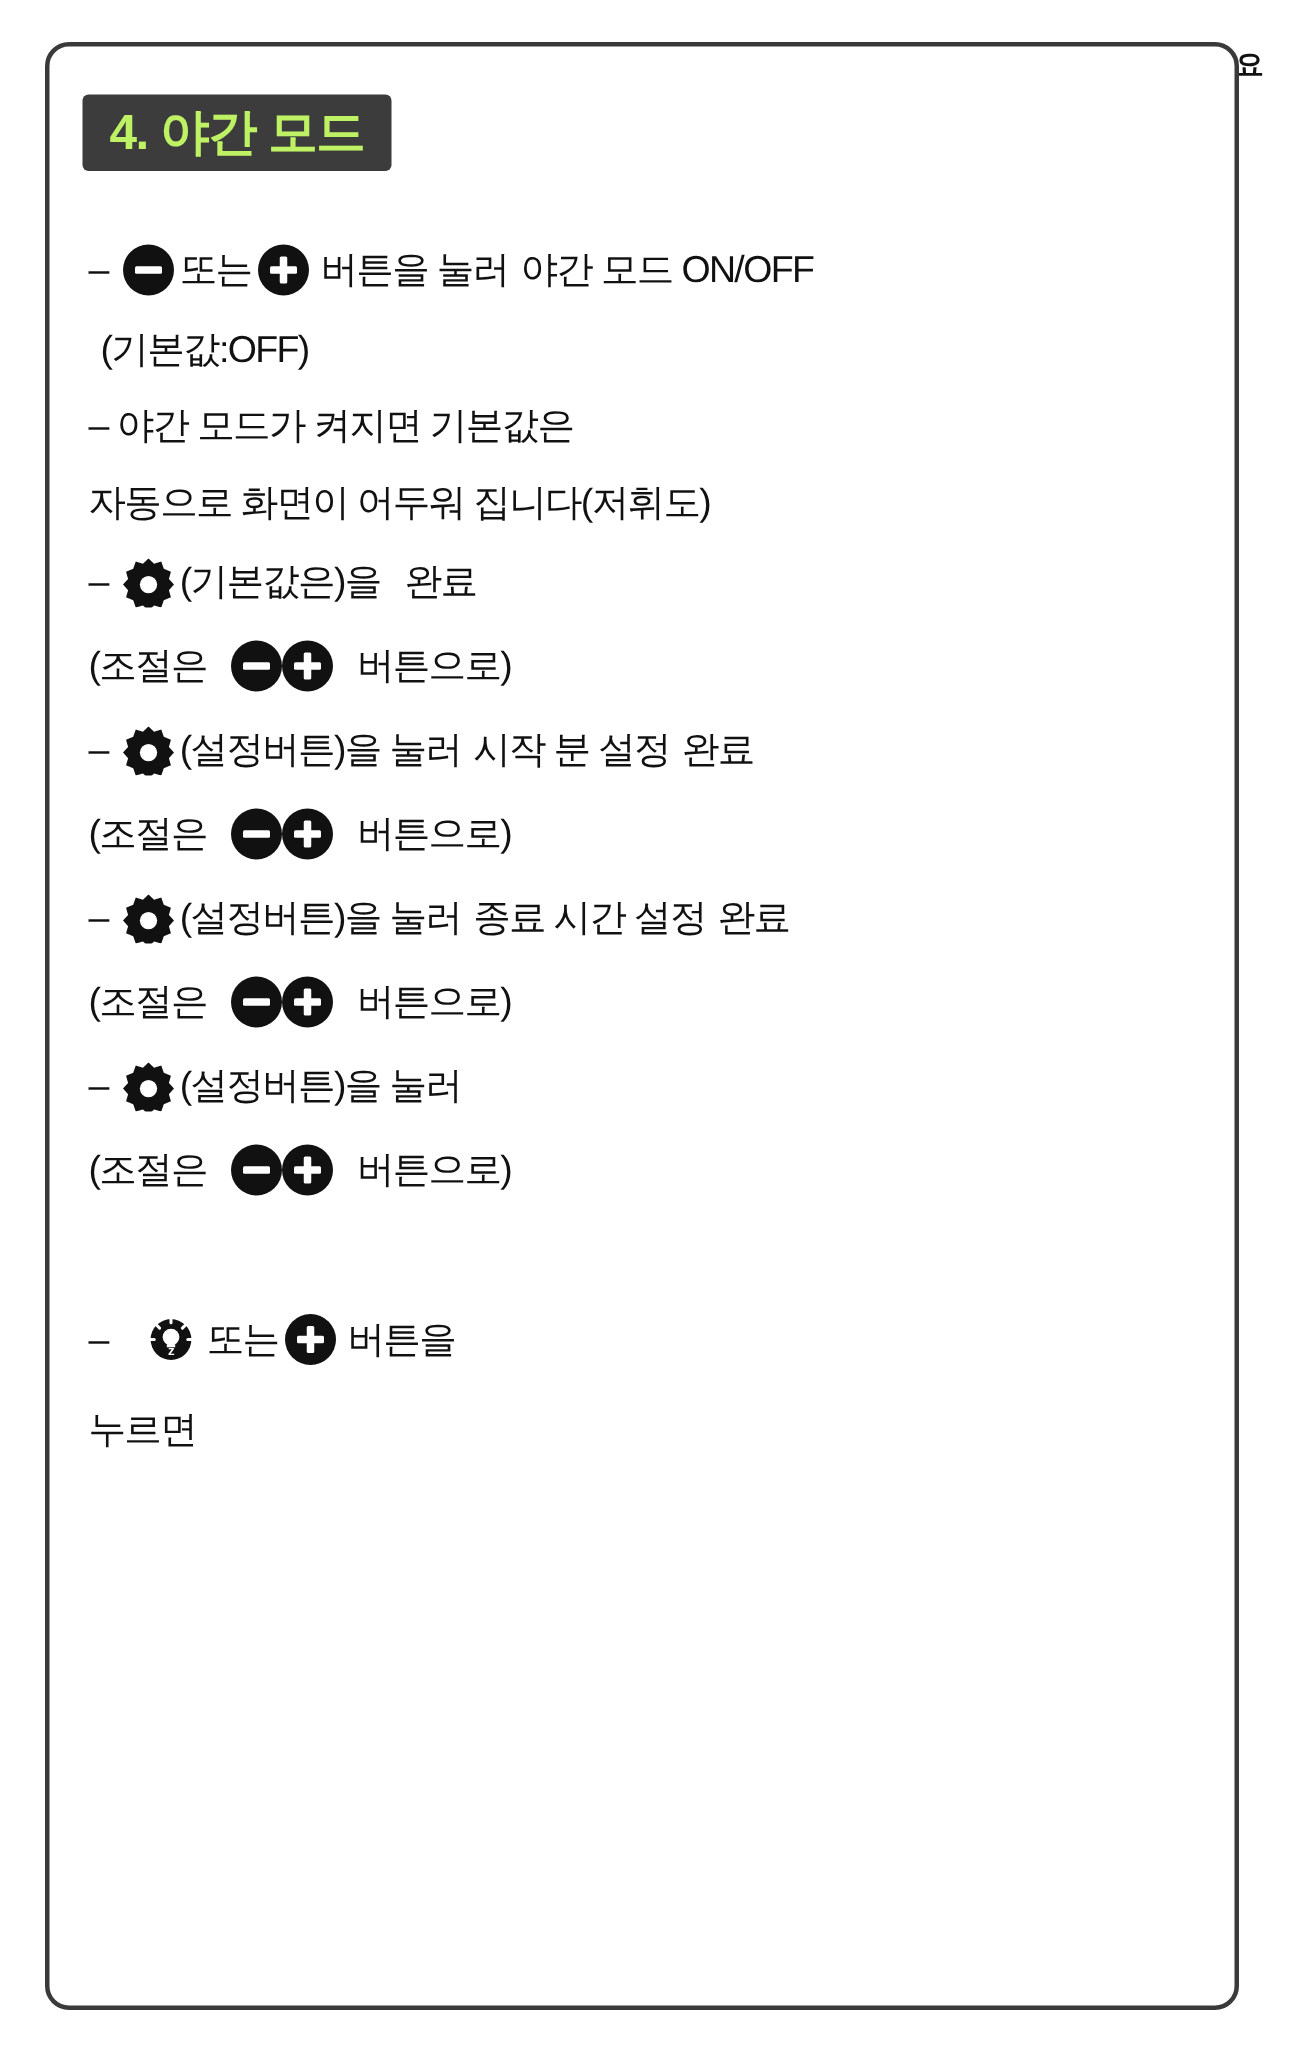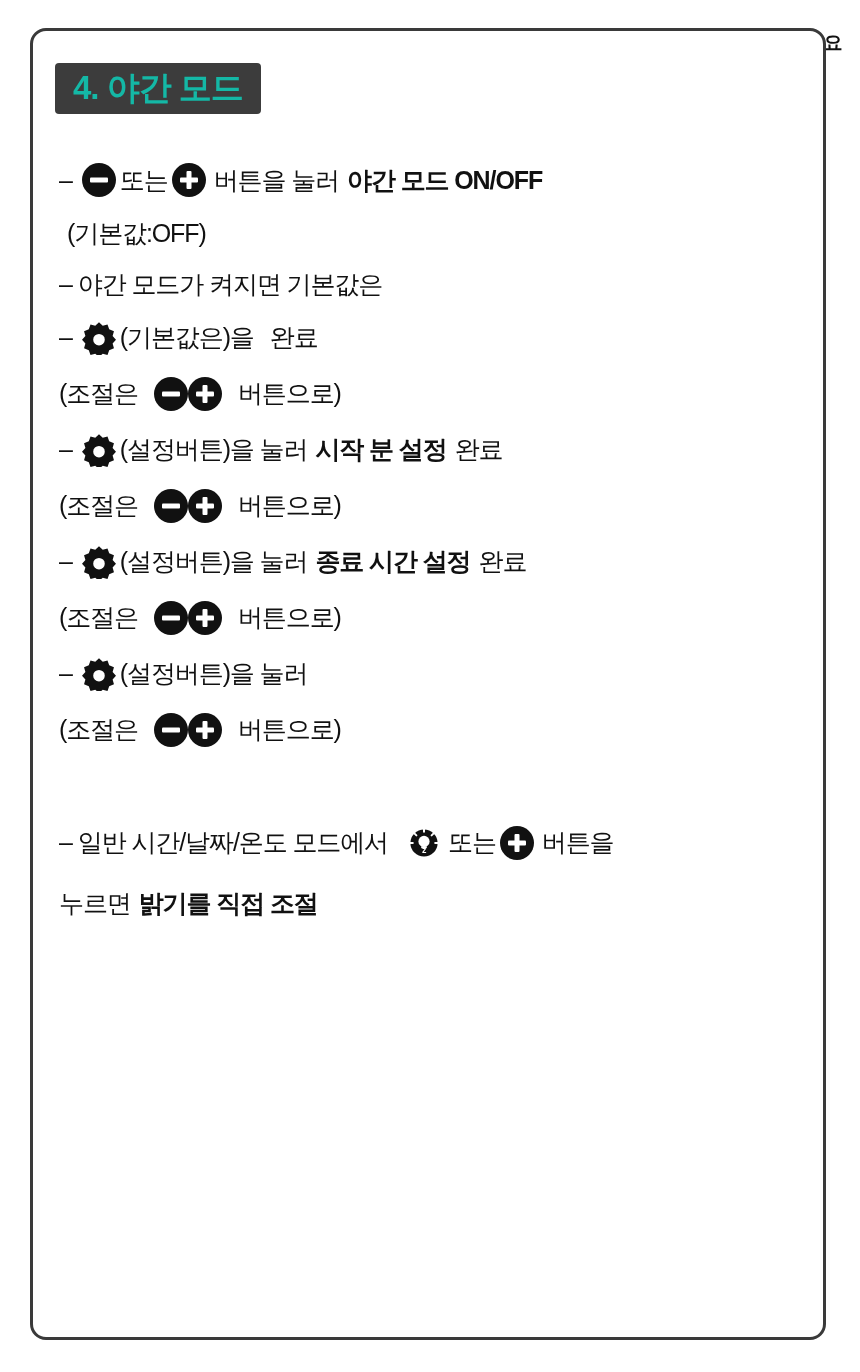--- a/index.html
+++ b/index.html
@@ -39,21 +39,21 @@
     border: 3px solid #3a3a3a;
     border-radius: 16px;
     box-sizing: border-box;
     background: #fff;
   }
   .title-chip {
     position: absolute;
     left: 22px;
     top: 32px;
     background: #3c3c3c;
-    color: #14b8a6;
+    color: #bef264;
     font-size: 33px;
     font-weight: 700;
     letter-spacing: -1px;
     padding: 8px 18px 10px 18px;
     border-radius: 4px;
     line-height: 1;
   }
   .body {
     position: absolute;
     left: 26px;
@@ -67,21 +67,21 @@
     display: flex;
     align-items: center;
     flex-wrap: nowrap;
     white-space: nowrap;
     margin-bottom: 22px;
   }
   .line.indent {
     padding-left: 0px;
     align-items: flex-end;
   }
-  .b { font-weight: 700; }
+  .b { font-weight: 400; }
   .dash {
     display: inline-block;
     margin-right: 6px;
     font-weight: 400;
   }
   .sp { display: inline-block; width: 8px; }
   .sp-s { display: inline-block; width: 4px; }
 
   
   .icon {
@@ -174,20 +174,23 @@
         <span class="sp"></span>
         <span>(기본값:OFF)</span>
       </div>
 
       <div class="line">
         <span class="dash">–</span>
         <span>야간 모드가 켜지면 기본값은</span>
         <span class="sp"></span>
       </div>
 
+      <div class="line">
+        <span class="b">자동으로 화면이 어두워 집니다(저휘도)</span>
+      </div>
 
       <div class="line">
         <span class="dash">–</span>
         <span class="sp-s"></span>
         <span class="icon">
           <svg class="gear" width="34" height="34" viewBox="0 0 100 100" aria-hidden="true">
             <path fill="#111" d="M50 4 L61 14 L75 10 L80 24 L94 30 L90 44 L100 55 L90 66 L94 80 L80 86 L75 100 L61 96 L50 106 L39 96 L25 100 L20 86 L6 80 L10 66 L0 55 L10 44 L6 30 L20 24 L25 10 L39 14 Z"></path>
             <circle cx="50" cy="55" r="17" fill="#fff"></circle>
           </svg>
         </span>
@@ -331,21 +334,20 @@
         </span>
         <span class="sp"></span>
           <span class="sp"></span>
         <span>버튼으로)</span>
       </div>
 
       <div class="gap-block"></div>
 
       <div class="para">
         <span class="dash">–</span>
-        <span>일반 시간/날짜/온도 모드에서</span>
         <span class="sp"></span>
           <span class="sp"></span>
         <span class="icon">
           <svg width="40" height="40" viewBox="0 0 100 100" aria-hidden="true">
             <circle cx="50" cy="50" r="34" fill="#111"></circle>
             <g stroke="#fff" stroke-width="5" stroke-linecap="round">
               <line x1="50" y1="12" x2="50" y2="22"></line>
               <line x1="76" y1="24" x2="69" y2="31"></line>
               <line x1="88" y1="50" x2="78" y2="50"></line>
               <line x1="24" y1="24" x2="31" y2="31"></line>
@@ -365,19 +367,18 @@
               <span class="bar-v"></span>
             </span>
         </span>
         <span class="sp"></span>
         <span>버튼을</span>
       </div>
 
       <div class="para">
         <span>누르면</span>
         <span class="sp"></span>
-        <span class="b">밝기를 직접 조절</span>
       </div>
 
 
     </div>
   </div>
 </div>
 
 </body></html>

